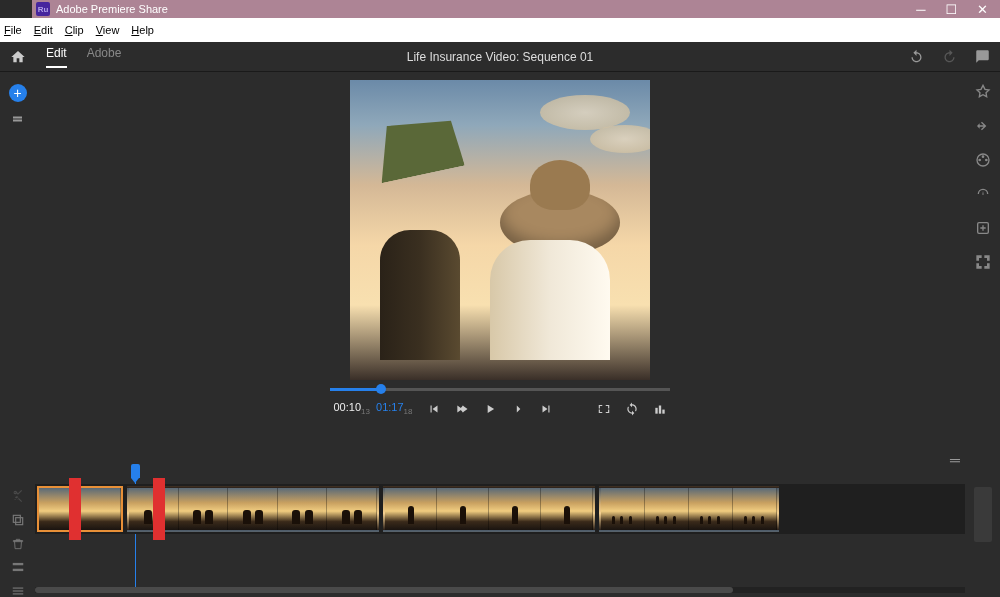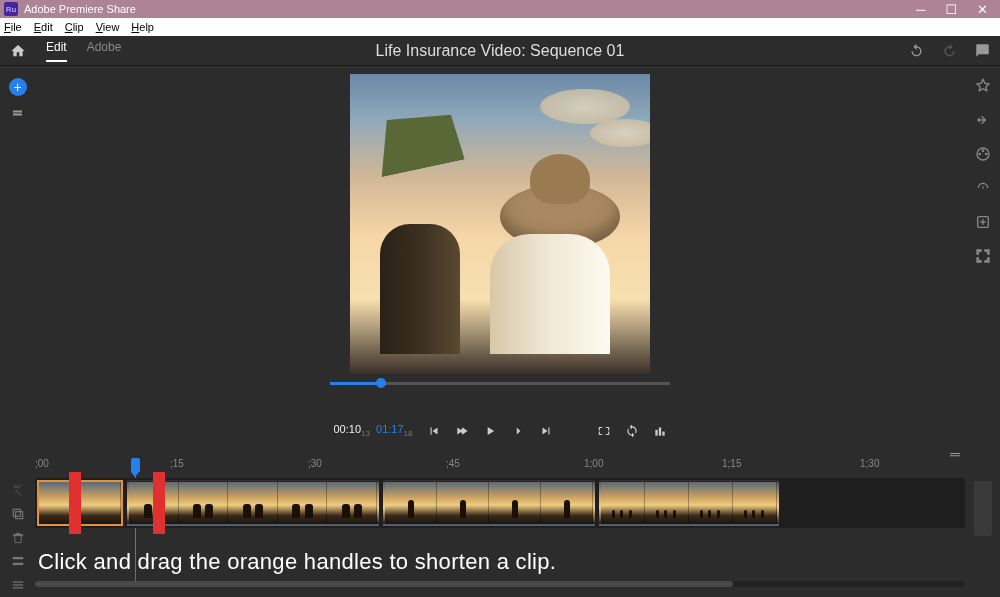--- a/index.html
+++ b/index.html
@@ -1,56 +1,56 @@
 <!DOCTYPE html>
 <html><head>
 <meta charset="utf-8">
 <style>
 * { margin: 0; padding: 0; box-sizing: border-box; font-family: 'Segoe UI', Arial, sans-serif; }
 body { background: #2a2a2a; color: #ccc; width: 1000px; height: 597px; overflow: hidden; position: relative; }
 
 
-.titlebar { height: 18px; background: #ad8495; display: flex; align-items: center; padding: 0 4px; color: #fff; font-size: 11px; }
+.titlebar { height: 18px; background: #ad8495; display: flex; align-items: center; padding: 0 4px; color: #fff; font-size: 11px; margin-left: 32px; }
 .titlebar .app-icon { width: 14px; height: 14px; background: #46259e; border-radius: 2px; display: flex; align-items: center; justify-content: center; font-size: 8px; font-weight: bold; color: #b0a0e8; margin-right: 6px; }
 .titlebar .controls { margin-left: auto; display: flex; gap: 20px; padding-right: 8px; }
 .titlebar .controls span { cursor: pointer; font-size: 13px; }
 
 
-.menubar { height: 18px; background: #fff; display: flex; align-items: center; padding: 6px 4px; font-size: 11px; color: #000; }
+.menubar { height: 18px; background: #fff; display: flex; align-items: center; padding: 12px 4px; font-size: 11px; color: #000; }
 .menubar span { margin-right: 12px; cursor: pointer; }
 .menubar span u { text-decoration: underline; }
 
 
 .topnav { height: 30px; background: #2c2c2c; display: flex; align-items: center; padding: 0 10px; border-bottom: 1px solid #1a1a1a; }
 .topnav .home { width: 16px; height: 16px; cursor: pointer; fill: #ccc; }
 .topnav .tabs { display: flex; margin-left: 20px; gap: 20px; font-size: 12px; }
 .topnav .tabs div { cursor: pointer; padding-bottom: 6px; }
 .topnav .tabs .active { color: #fff; border-bottom: 2px solid #fff; }
 .topnav .tabs .inactive { color: #888; }
-.topnav .title { position: absolute; left: 50%; transform: translateX(-50%); font-size: 16px; color: #ddd; }
+.topnav .title { position: absolute; left: 50%; transform: translateX(-50%); font-size: 12px; color: #ddd; }
 .topnav .right { margin-left: auto; display: flex; gap: 18px; align-items: center; }
 .topnav .right svg { width: 15px; height: 15px; fill: #999; cursor: pointer; }
 
 
 .main { display: flex; height: 390px; }
 .leftbar { width: 35px; background: #2c2c2c; display: flex; flex-direction: column; align-items: center; padding-top: 12px; gap: 12px; }
 .leftbar .add { width: 18px; height: 18px; background: #2680eb; border-radius: 50%; display: flex; align-items: center; justify-content: center; color: #fff; font-size: 14px; cursor: pointer; }
 .leftbar svg { width: 15px; height: 12px; fill: #999; cursor: pointer; }
 
 .viewer { flex: 1; background: #2c2c2c; display: flex; flex-direction: column; align-items: center; justify-content: flex-start; padding-top: 8px; }
 .preview { width: 300px; height: 300px; background: linear-gradient(180deg, #6b8aa8 0%, #8fa8ba 15%, #d4b896 35%, #f5d7a8 55%, #f8e0b0 75%, #3a2f28 100%); position: relative; overflow: hidden; }
 .cloud { position: absolute; background: radial-gradient(#e8d9c0, #c8b898); border-radius: 50%; opacity: 0.8; }
 .person1 { position: absolute; left: 10px; bottom: 20px; width: 130px; height: 240px; }
 .person2 { position: absolute; right: 20px; bottom: 20px; width: 140px; height: 200px; }
 .hat { width: 120px; height: 65px; background: #a88860; border-radius: 50%; position: absolute; top: 30px; left: 10px; box-shadow: inset 0 -10px 15px rgba(0,0,0,0.3); }
 .hat-top { width: 60px; height: 50px; background: #9a7a50; border-radius: 50% 50% 40% 40%; position: absolute; top: 0; left: 40px; }
 .body1 { position: absolute; bottom: 0; left: 20px; width: 80px; height: 130px; background: linear-gradient(90deg, #2a2218 0%, #3a2f20 50%, #5a4a30 100%); border-radius: 30px 30px 0 0; }
 .body2 { position: absolute; bottom: 0; left: 0; width: 120px; height: 120px; background: linear-gradient(90deg, #d8c8a8 0%, #f0e8d8 50%, #fffaf0 100%); border-radius: 40px 40px 0 0; }
 
-.playback { width: 100%; display: flex; flex-direction: column; align-items: center; margin-top: 8px; gap: 28px; }
+.playback { width: 100%; display: flex; flex-direction: column; align-items: center; margin-top: 8px; }
 .scrubber { width: 340px; height: 3px; background: #555; position: relative; }
 .scrubber .progress { position: absolute; left: 0; top: 0; height: 100%; background: #2680eb; width: 15%; }
 .scrubber .handle { position: absolute; left: 15%; top: -4px; width: 10px; height: 10px; background: #2680eb; border-radius: 50%; transform: translateX(-50%); cursor: pointer; }
 .transport { display: flex; align-items: center; gap: 14px; margin-top: 10px; font-size: 12px; }
 .transport .time { color: #999; font-size: 11px; }
 .transport .time .cur { color: #eee; }
 .transport .time .dur { color: #2680eb; }
 .transport .time sub { font-size: 8px; color: #777; }
 .transport svg { width: 14px; height: 14px; fill: #ccc; cursor: pointer; }
 .transport .extra { margin-left: 30px; display: flex; gap: 14px; }
@@ -223,29 +223,20 @@
         <path d="M8 12h8M12 8v8" stroke="#888" stroke-width="2"></path>
       </svg>
     <svg viewBox="0 0 24 24">
         <path d="M3 3h6v2H5v4H3zM15 3h6v6h-2V5h-4zM3 15h2v4h4v2H3zM19 15h2v6h-6v-2h4z" fill="none" stroke="#888" stroke-width="2"></path>
       </svg>
   </div>
 </div>
 
 <div class="timeline-area">
   <span class="tl-options">═</span>
-  <div class="ruler">
-    <span style="left:35px">;00</span>
-    <span style="left:170px">;15</span>
-    <span style="left:308px">;30</span>
-    <span style="left:446px">;45</span>
-    <span style="left:584px">1;00</span>
-    <span style="left:722px">1;15</span>
-    <span style="left:860px">1;30</span>
-  </div>
   <div class="playhead-top"></div>
   <div class="playhead-line"></div>
 
   <div class="tl-left">
     <svg viewBox="0 0 24 24" style="opacity:.4">
         <path d="M9.6 7.6L12 10l7-7-1.4-1.4L12 7.2 10.4 5.6A3 3 0 107 9a3 3 0 001.8-.6zM7 7a1 1 0 110-2 1 1 0 010 2zm2.6 9.4L12 14l7 7-1.4 1.4L12 16.8l-1.6 1.6A3 3 0 107 15a3 3 0 001.8.6zM7 19a1 1 0 110-2 1 1 0 010 2z"></path>
       </svg>
     <svg viewBox="0 0 24 24">
         <rect x="4" y="4" width="12" height="12" fill="none" stroke="#777" stroke-width="2"></rect>
         <rect x="8" y="8" width="12" height="12" fill="none" stroke="#777" stroke-width="2"></rect>
@@ -337,17 +328,16 @@
             <div class="sil" style="left:65%; height:8px; width:3px;"></div>
           </div>
       </div>
     </div>
     <div class="handle-l"></div>
     <div class="handle-r"></div>
   </div>
 
   <div class="track2"></div>
 
-  <div class="instruction">Click and drag the orange handles to shorten a clip.</div>
   <div class="hscroll">
     <div class="hscroll-thumb"></div>
   </div>
 </div>
 
 </body></html>

